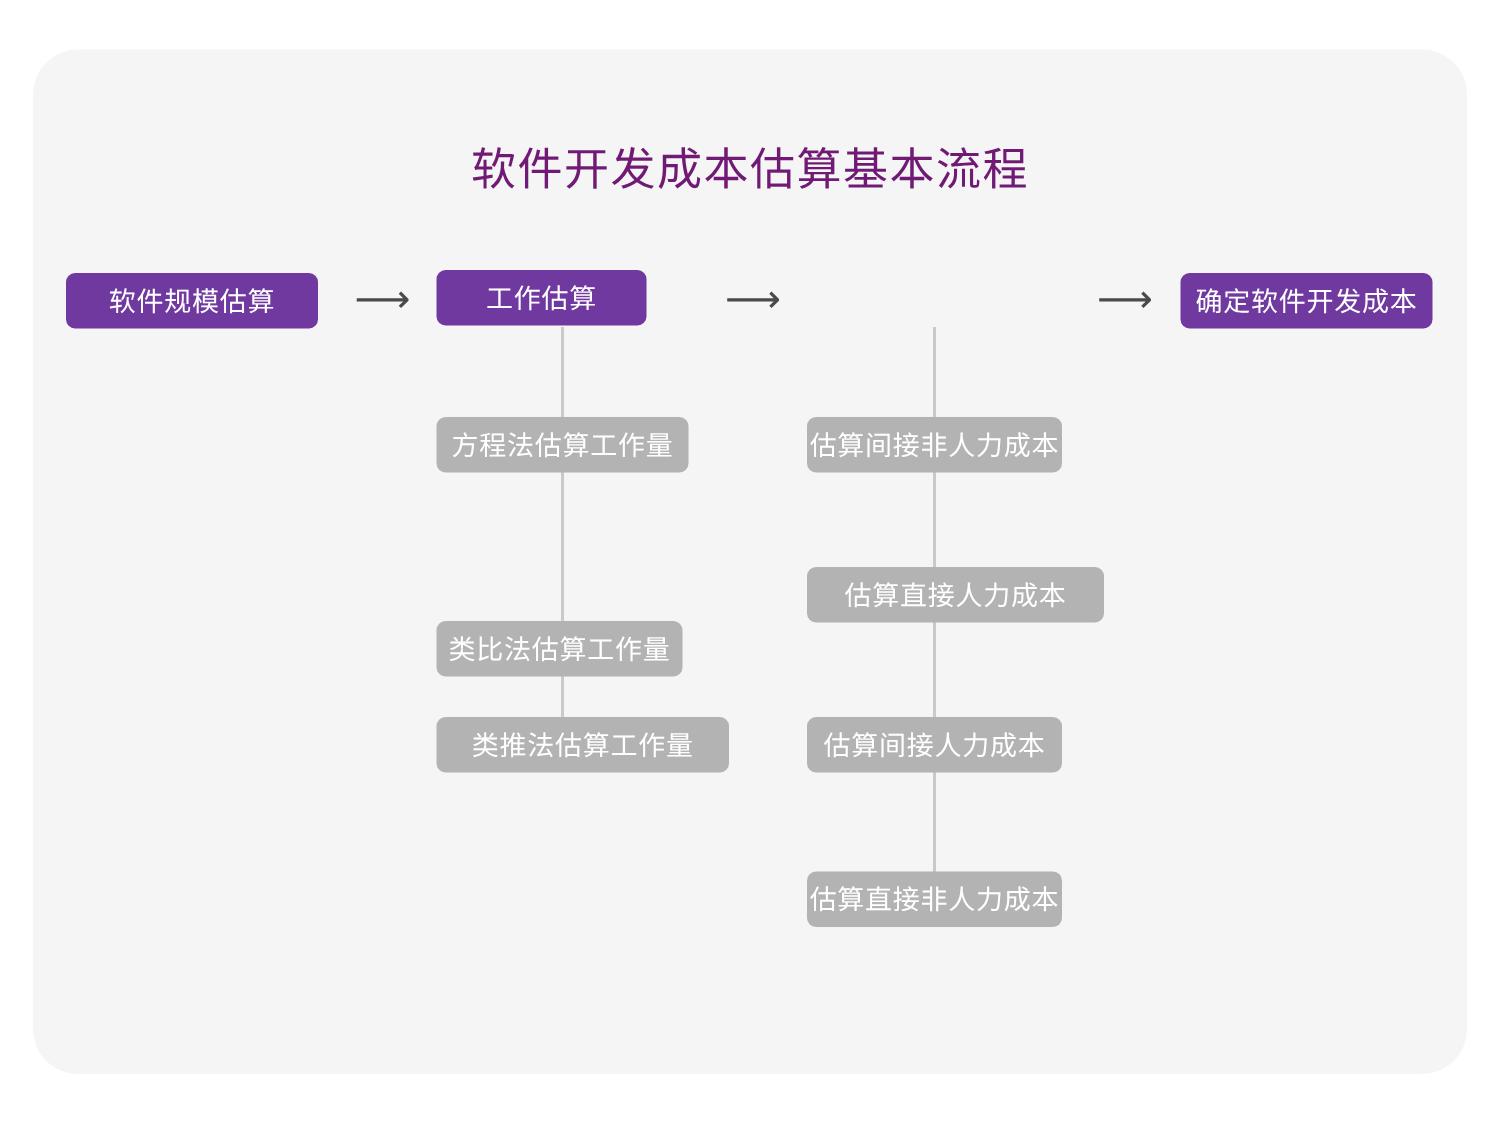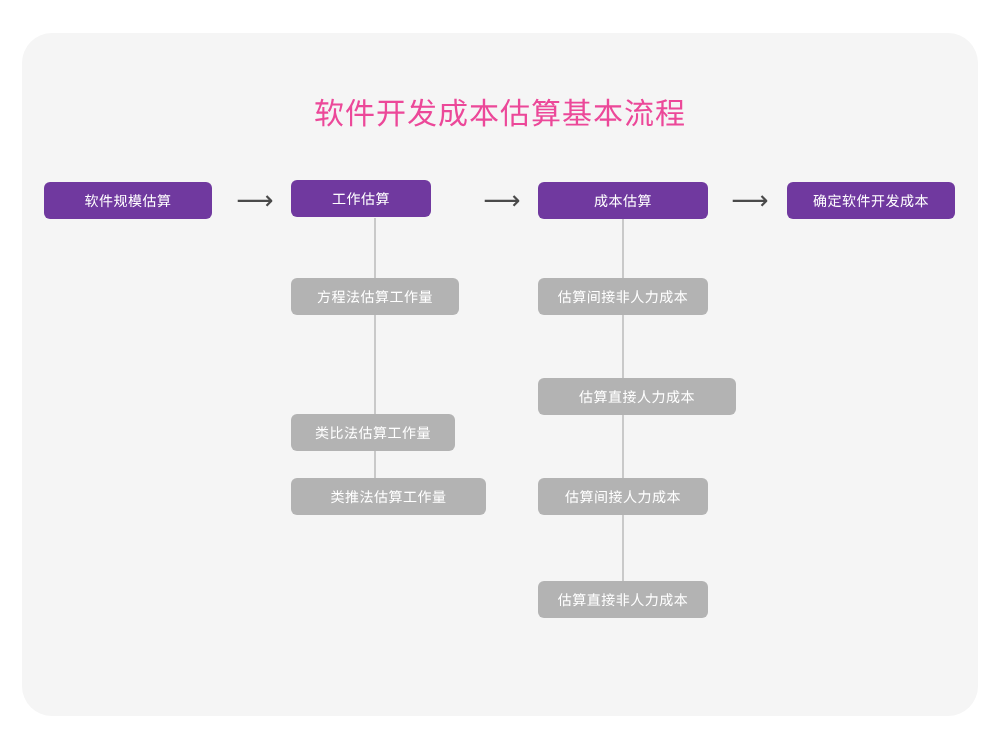--- a/index.html
+++ b/index.html
@@ -42,34 +42,34 @@
   }
 
   .title {
     position: absolute;
     left: 0;
     top: 94px;
     width: 1000px;
     text-align: center;
     font-size: 30px;
     line-height: 40px;
-    color: #ec4899;
+    color: #701a75;
     letter-spacing: 1px;
     white-space: nowrap;
   }
 
   
   .node {
     position: absolute;
     display: flex;
     align-items: center;
     justify-content: center;
     box-sizing: border-box;
     border-radius: 6px;
-    font-size: 14px;
+    font-size: 18px;
     line-height: 1;
     color: #ffffff;
     white-space: nowrap;
     letter-spacing: 0.5px;
   }
   .node.primary {
     background: #70399f;
   }
   .node.secondary {
     background: #b3b3b3;
@@ -111,21 +111,20 @@
     <div class="arrow" style="left:225px; top:186px; width:60px; height:28px;">⟶</div>
 
     <div class="arrow" style="left:472px; top:186px; width:60px; height:28px;">⟶</div>
 
     <div class="arrow" style="left:720px; top:186px; width:60px; height:28px;">⟶</div>
 
     <div class="node primary" style="left:44px; top:182px; width:168px; height:37px;">软件规模估算</div>
 
     <div class="node primary" style="left:291px; top:180px; width:140px; height:37px;">工作估算</div>
 
-    <div class="node primary" style="left:538px; top:182px; width:170px; height:37px;">成本估算</div>
 
     <div class="node primary" style="left:787px; top:182px; width:168px; height:37px;">确定软件开发成本</div>
 
     <div class="node secondary" style="left:291px; top:278px; width:168px; height:37px;">方程法估算工作量</div>
 
     <div class="node secondary" style="left:291px; top:378px; width:164px; height:37px;margin-top:36px;">类比法估算工作量</div>
 
     <div class="node secondary" style="left:291px; top:478px; width:195px; height:37px;">类推法估算工作量</div>
 
     <div class="node secondary" style="left:538px; top:278px; width:170px; height:37px;">估算间接非人力成本</div>

